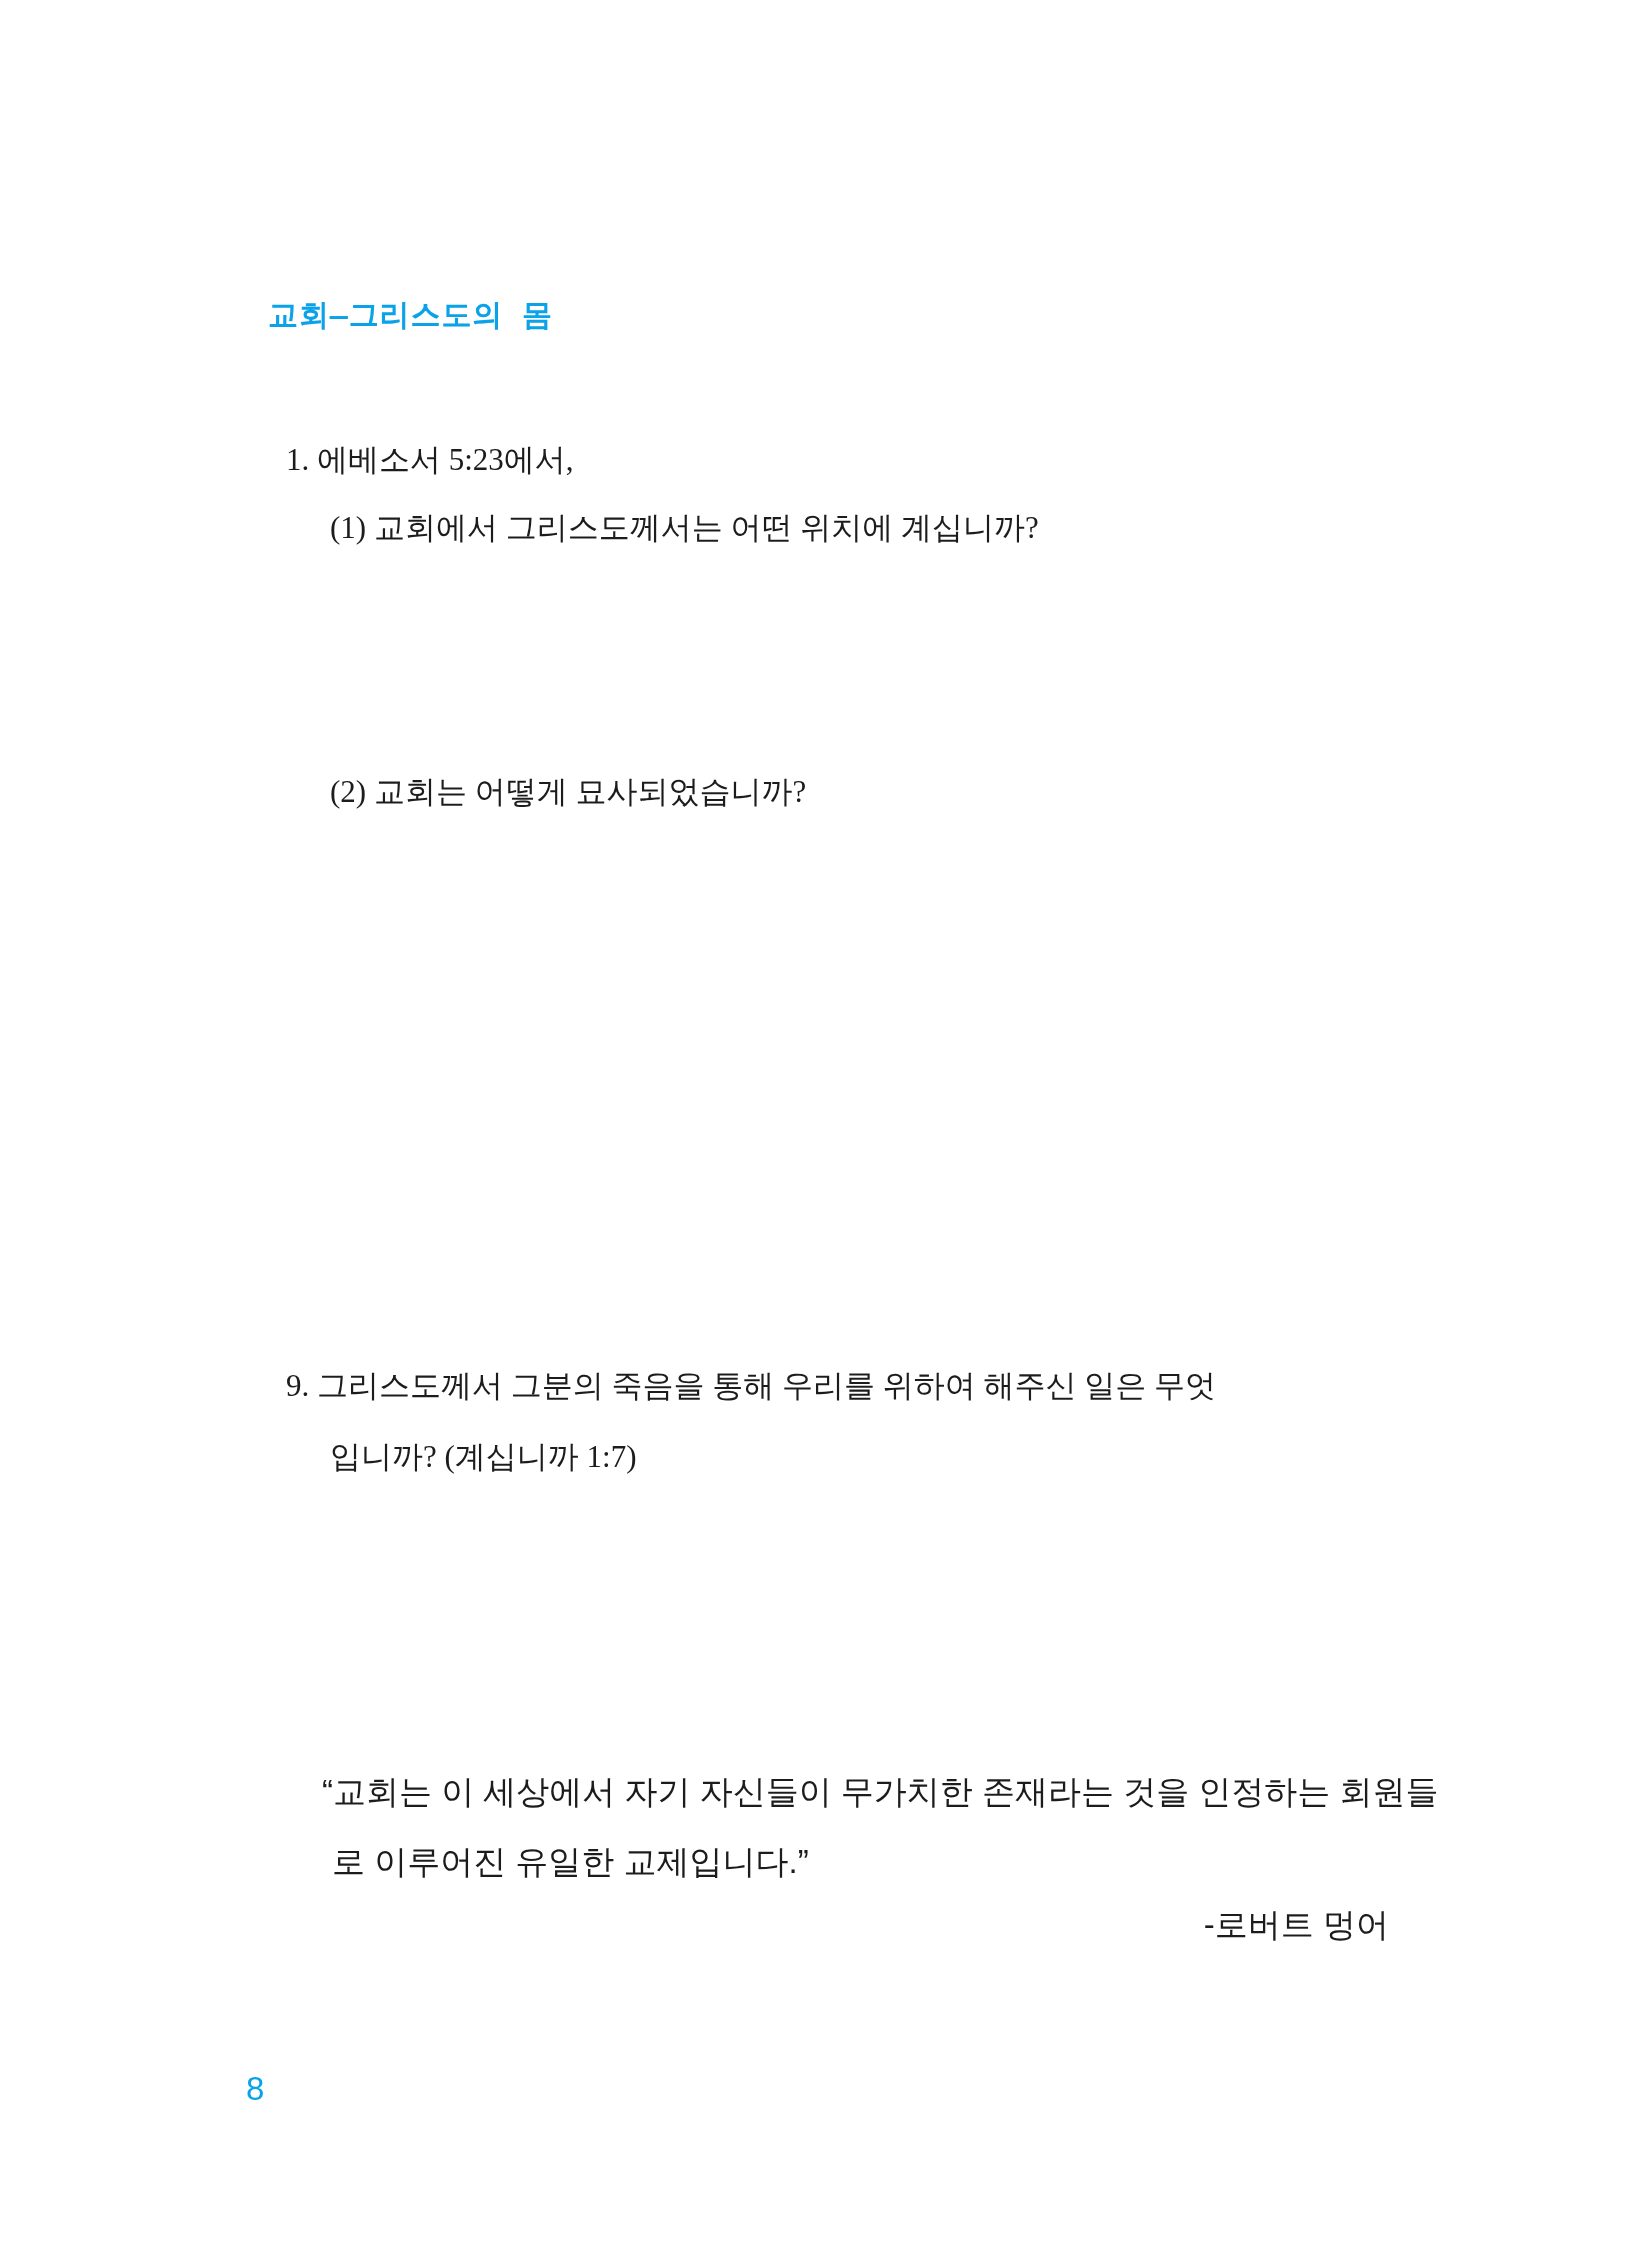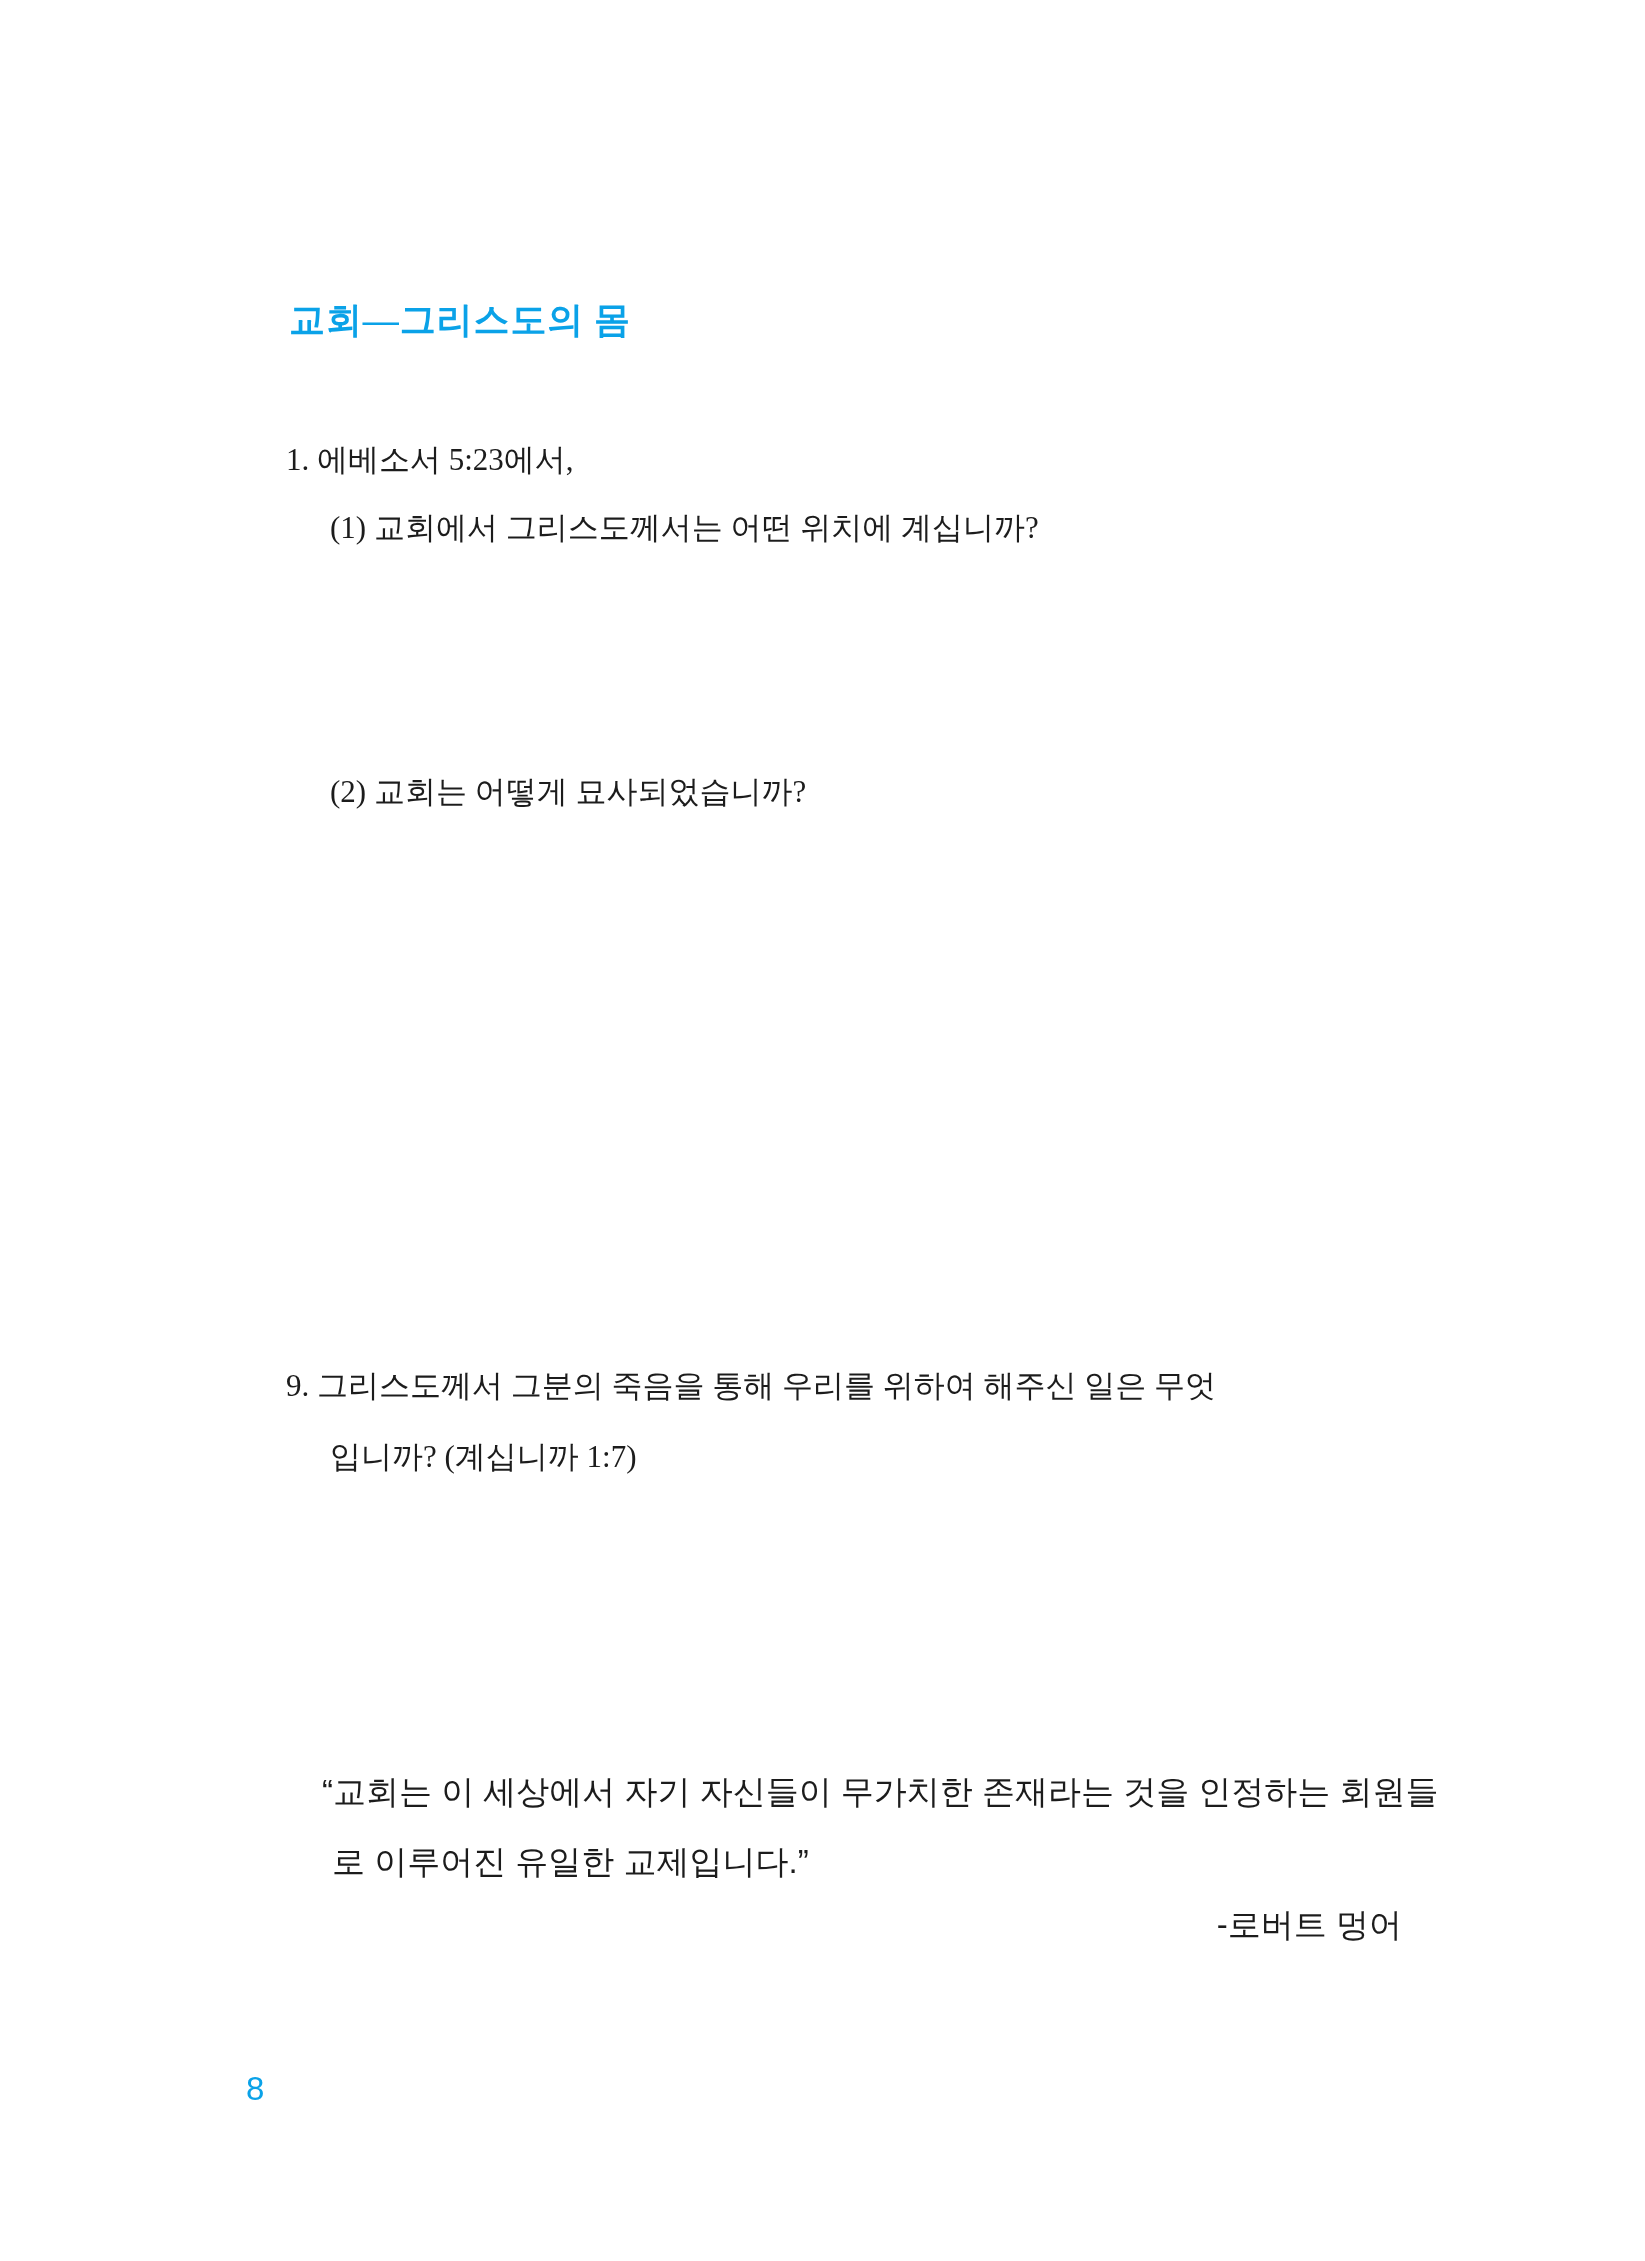--- a/index.html
+++ b/index.html
@@ -17,26 +17,25 @@
     inset: 0;
     background: #ffffff;
     overflow: hidden;
   }
   .line {
     position: absolute;
     white-space: nowrap;
     line-height: 1.2;
   }
   .doc-title {
-    font-family: Liberation Serif, serif;
+    font-family: Liberation Mono, monospace;
     font-weight: bold;
-    font-size: 36px;
+    font-size: 30px;
     letter-spacing: 0.9px;
     color: var(--accent);
-    margin-left: 21px;
   }
   .body-text {
     font-family: "Liberation Serif", "DejaVu Serif", serif;
     font-size: 31px;
     color: var(--ink);
   }
   .quote-text {
     font-family: "Liberation Sans", "DejaVu Sans", sans-serif;
     font-size: 33px;
     color: var(--ink);
@@ -68,18 +67,18 @@
 
 
   <div class="line body-text" style="left: 286px; top: 1367px;">9. 그리스도께서 그분의 죽음을 통해 우리를 위하여 해주신 일은 무엇</div>
 
   <div class="line body-text" style="left: 330px; top: 1438px;">입니까? (계십니까 1:7)</div>
 
   <div class="line quote-text" style="left: 332px; top: 1842px;">로 이루어진 유일한 교제입니다.”</div>
 
   <div class="line quote-text" style="left: 322px; top: 1772px;">“교회는 이 세상에서 자기 자신들이 무가치한 존재라는 것을 인정하는 회원들</div>
 
-  <div class="line attribution" style="right: 243px; top: 1905px;">-로버트 멍어</div>
+  <div class="line attribution" style="right: 256px; top: 1905px;">-로버트 멍어</div>
 
   <div class="line page-number" style="left: 246px; top: 2069px;">8</div>
 
 </div>
 
 
 </body></html>

